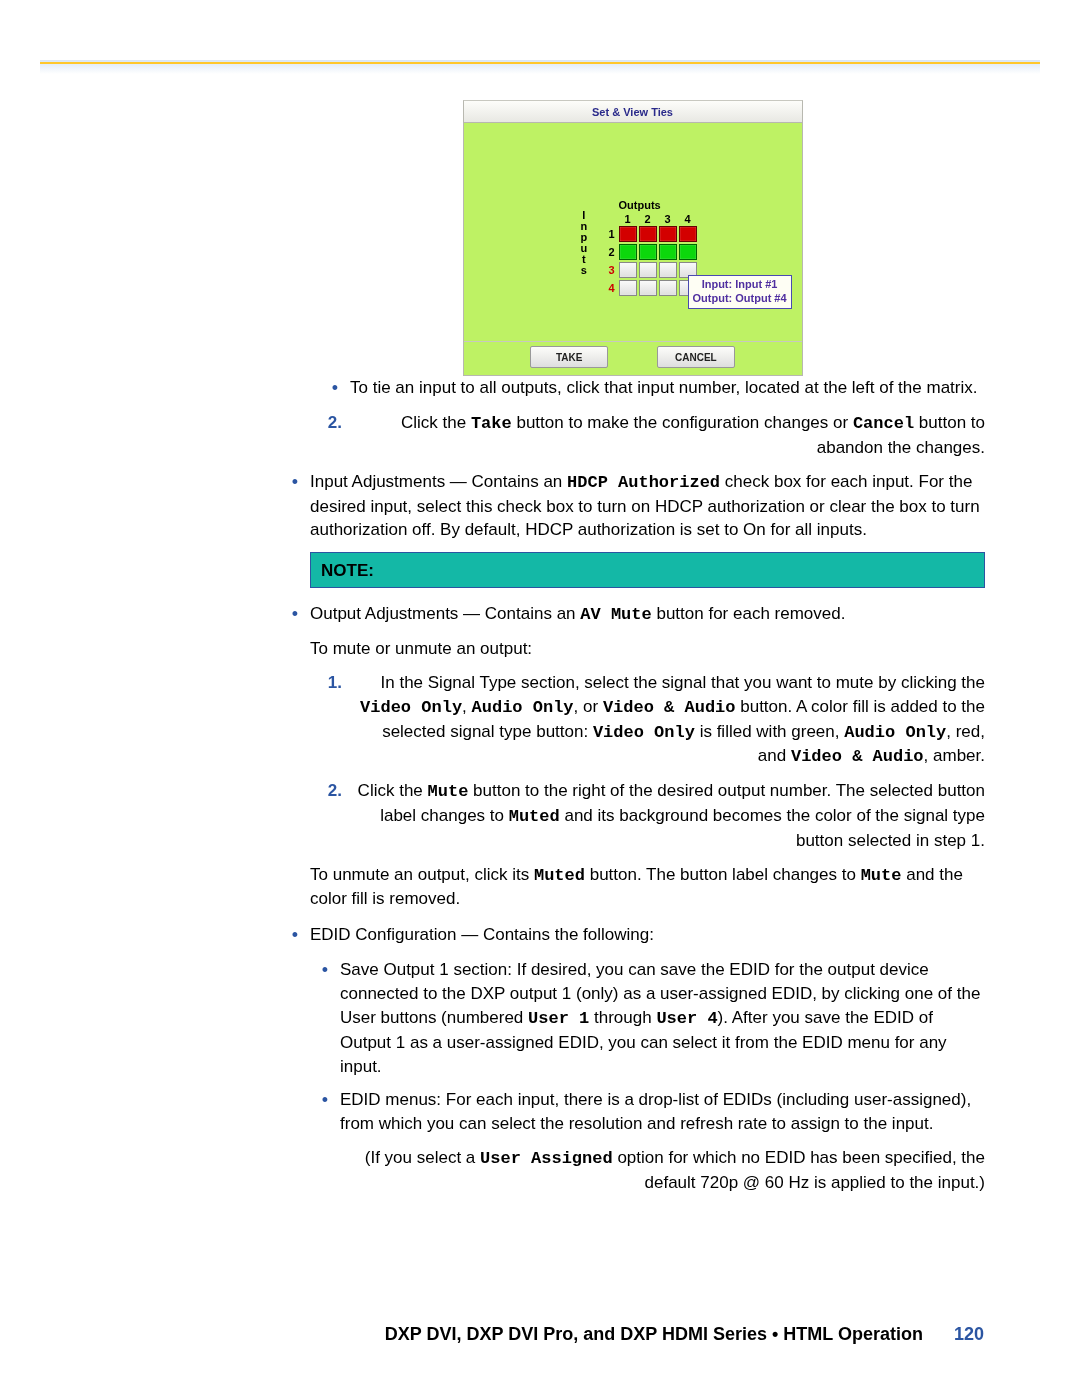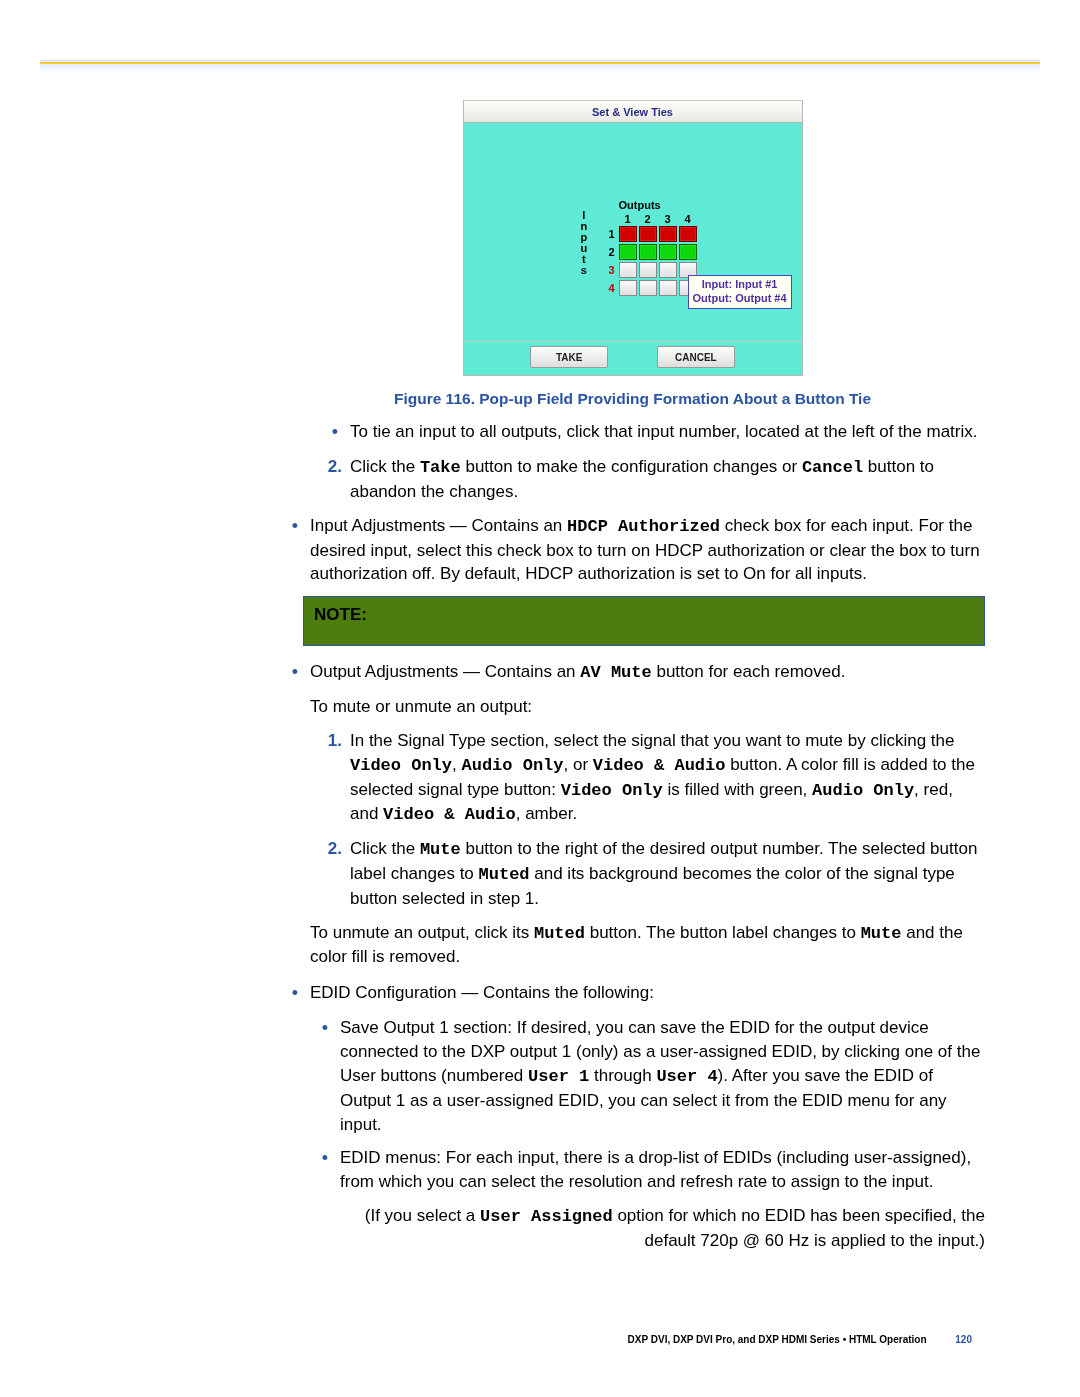--- a/index.html
+++ b/index.html
@@ -34,21 +34,21 @@
     top: 100px;
     left: 280px;
     right: 95px;
   }
 
   
   .dialog-figure { text-align: center; }
   .dialog {
     display: inline-block;
     width: 340px;
-    background: #5eead4;
+    background: #bef264;
     border: 1px solid #b8b8b0;
     border-top: 1px solid #c8c8c0;
   }
   .dialog-title {
     height: 22px;
     line-height: 22px;
     text-align: center;
     font-size: 11px;
     font-weight: bold;
     color: #2a2a8a;
@@ -128,47 +128,47 @@
     margin: 14px 0 12px;
   }
 
   
   .body { line-height: 1.4; }
   .li-bullet { display:flex; margin: 0 0 10px; }
   .li-bullet .bullet { width:30px; color:#2b55a2; text-align:center; font-size:18px; }
   .li-bullet .txt { flex:1; }
   .li-num { display:flex; margin: 0 0 10px; }
   .li-num .num { width:30px; color:#2b55a2; font-weight:bold; text-align:right; padding-right:8px;}
-  .li-num .txt { flex:1; }
+  .li-num .txt { flex:1;text-align:right; }
   .mono { font-family: "Courier New", monospace; font-weight:bold; }
   b { font-weight:normal; }
 
   .indent1 { padding-left: 40px; }
   .indent-top { padding-left: 40px; }
   .sub-ul { margin-left:30px; }
 
   .note-box {
     border:1px solid #2b55a2;
-    background:#4d7c0f;
-    padding:6px 10px 18px 10px;
-    margin: 6px 0 14px 23px;
+    background:#14b8a6;
+    padding:6px 10px 4px 10px;
+    margin: 6px 0 14px 30px;
     display:flex;
   }
   .note-box .label { font-weight:bold; width:66px;}
   .note-box .txt { flex:1; }
 
   .plain-para { margin: 0 0 10px 30px;}
   .plain-para-sub { margin: 0 0 10px 30px;}
   .muted-para { margin: 0 0 12px 30px;}
 
   
   .footer {
     position:absolute;
-    bottom:52px; right:108px;
-    font-size:10px;
+    bottom:52px; right:96px;
+    font-size:18px;
     font-weight:bold;
   }
   .footer .doc { color:#000; }
   .footer .pn { color:#2b55a2; margin-left:26px;}
 </style>
 </head>
 <body>
 
 <div class="top-gradient"></div>
 <div class="top-rule"></div>
@@ -229,21 +229,20 @@
           <div>Output: Output #4</div>
         </div>
       </div>
       <div class="dialog-buttons">
         <span class="dlg-btn">TAKE</span>
         <span class="dlg-btn">CANCEL</span>
       </div>
     </div>
   </div>
 
-  <div class="figure-caption">Figure 116.  Pop-up Field Providing Formation About a Button Tie</div>
 
   <div class="body">
 
     <div class="li-bullet indent-top">
       <div class="bullet">•</div>
       <div class="txt">To tie an input to all outputs, click that input number, located at the left of the matrix.</div>
     </div>
 
     <div class="li-num indent-top">
       <div class="num">2.</div>

